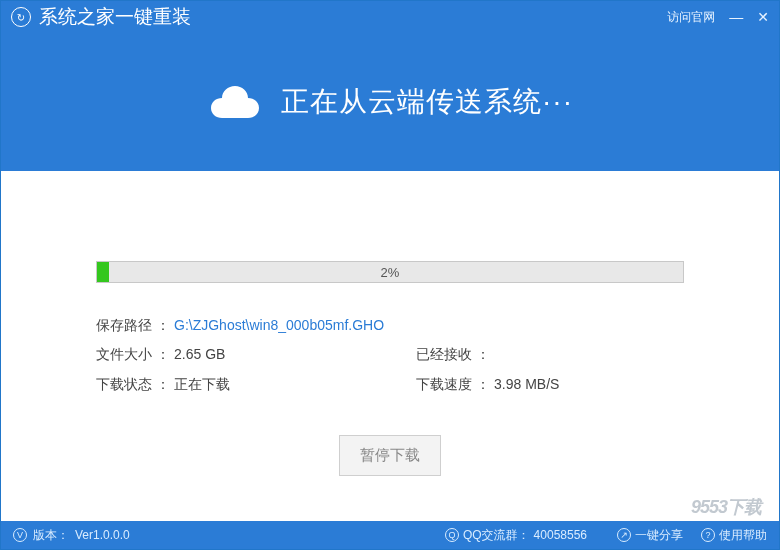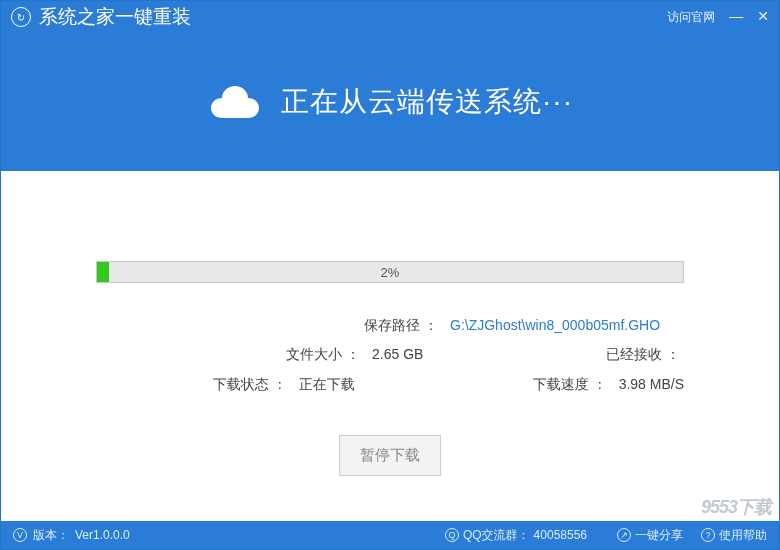--- a/index.html
+++ b/index.html
@@ -35,21 +35,21 @@
 .titlebar .logo-inner {
   font-size: 10px;
   color: #fff;
 }
 .titlebar .title {
   font-size: 19px;
   flex: 1;
 }
 .titlebar .right {
   display: flex;
-  align-items: flex-start;
+  align-items: center;
   gap: 14px;
 }
 .titlebar .link {
   font-size: 12px;
   color: #e8f3ff;
   cursor: pointer;
 }
 .titlebar .ctrl {
   font-size: 14px;
   color: #e8f3ff;
@@ -118,36 +118,35 @@
 
 
 .info {
   margin-top: 28px;
   font-size: 14px;
   color: #444;
   line-height: 2.1;
 }
 .info-row {
   display: flex;
-  justify-content: flex-end;
 }
 .info-left {
   width: 320px;
   display: flex;
 }
 .info-right {
   display: flex;
 }
 .info-label {
   color: #444;
 }
 .info-sep {
   margin: 0 4px;
 }
-.info-value { color: #444; margin-left: 8px; }
+.info-value { color: #444; }
 .info-value.link { color: #2b7cd6; }
 
 
 .actions {
   margin-top: 36px;
   text-align: center;
 }
 .btn-pause {
   display: inline-block;
   padding: 10px 20px;
@@ -203,21 +202,21 @@
 .footer .item {
   display: flex;
   align-items: center;
   gap: 4px;
   cursor: pointer;
 }
 
 
 .watermark {
   position: absolute;
-  right: 8px;
+  right: 18px;
   bottom: 30px;
   font-size: 18px;
   font-weight: bold;
   font-style: italic;
   color: rgba(80,100,120,0.35);
   letter-spacing: -1px;
 }
 </style>
 </head>
 <body>

